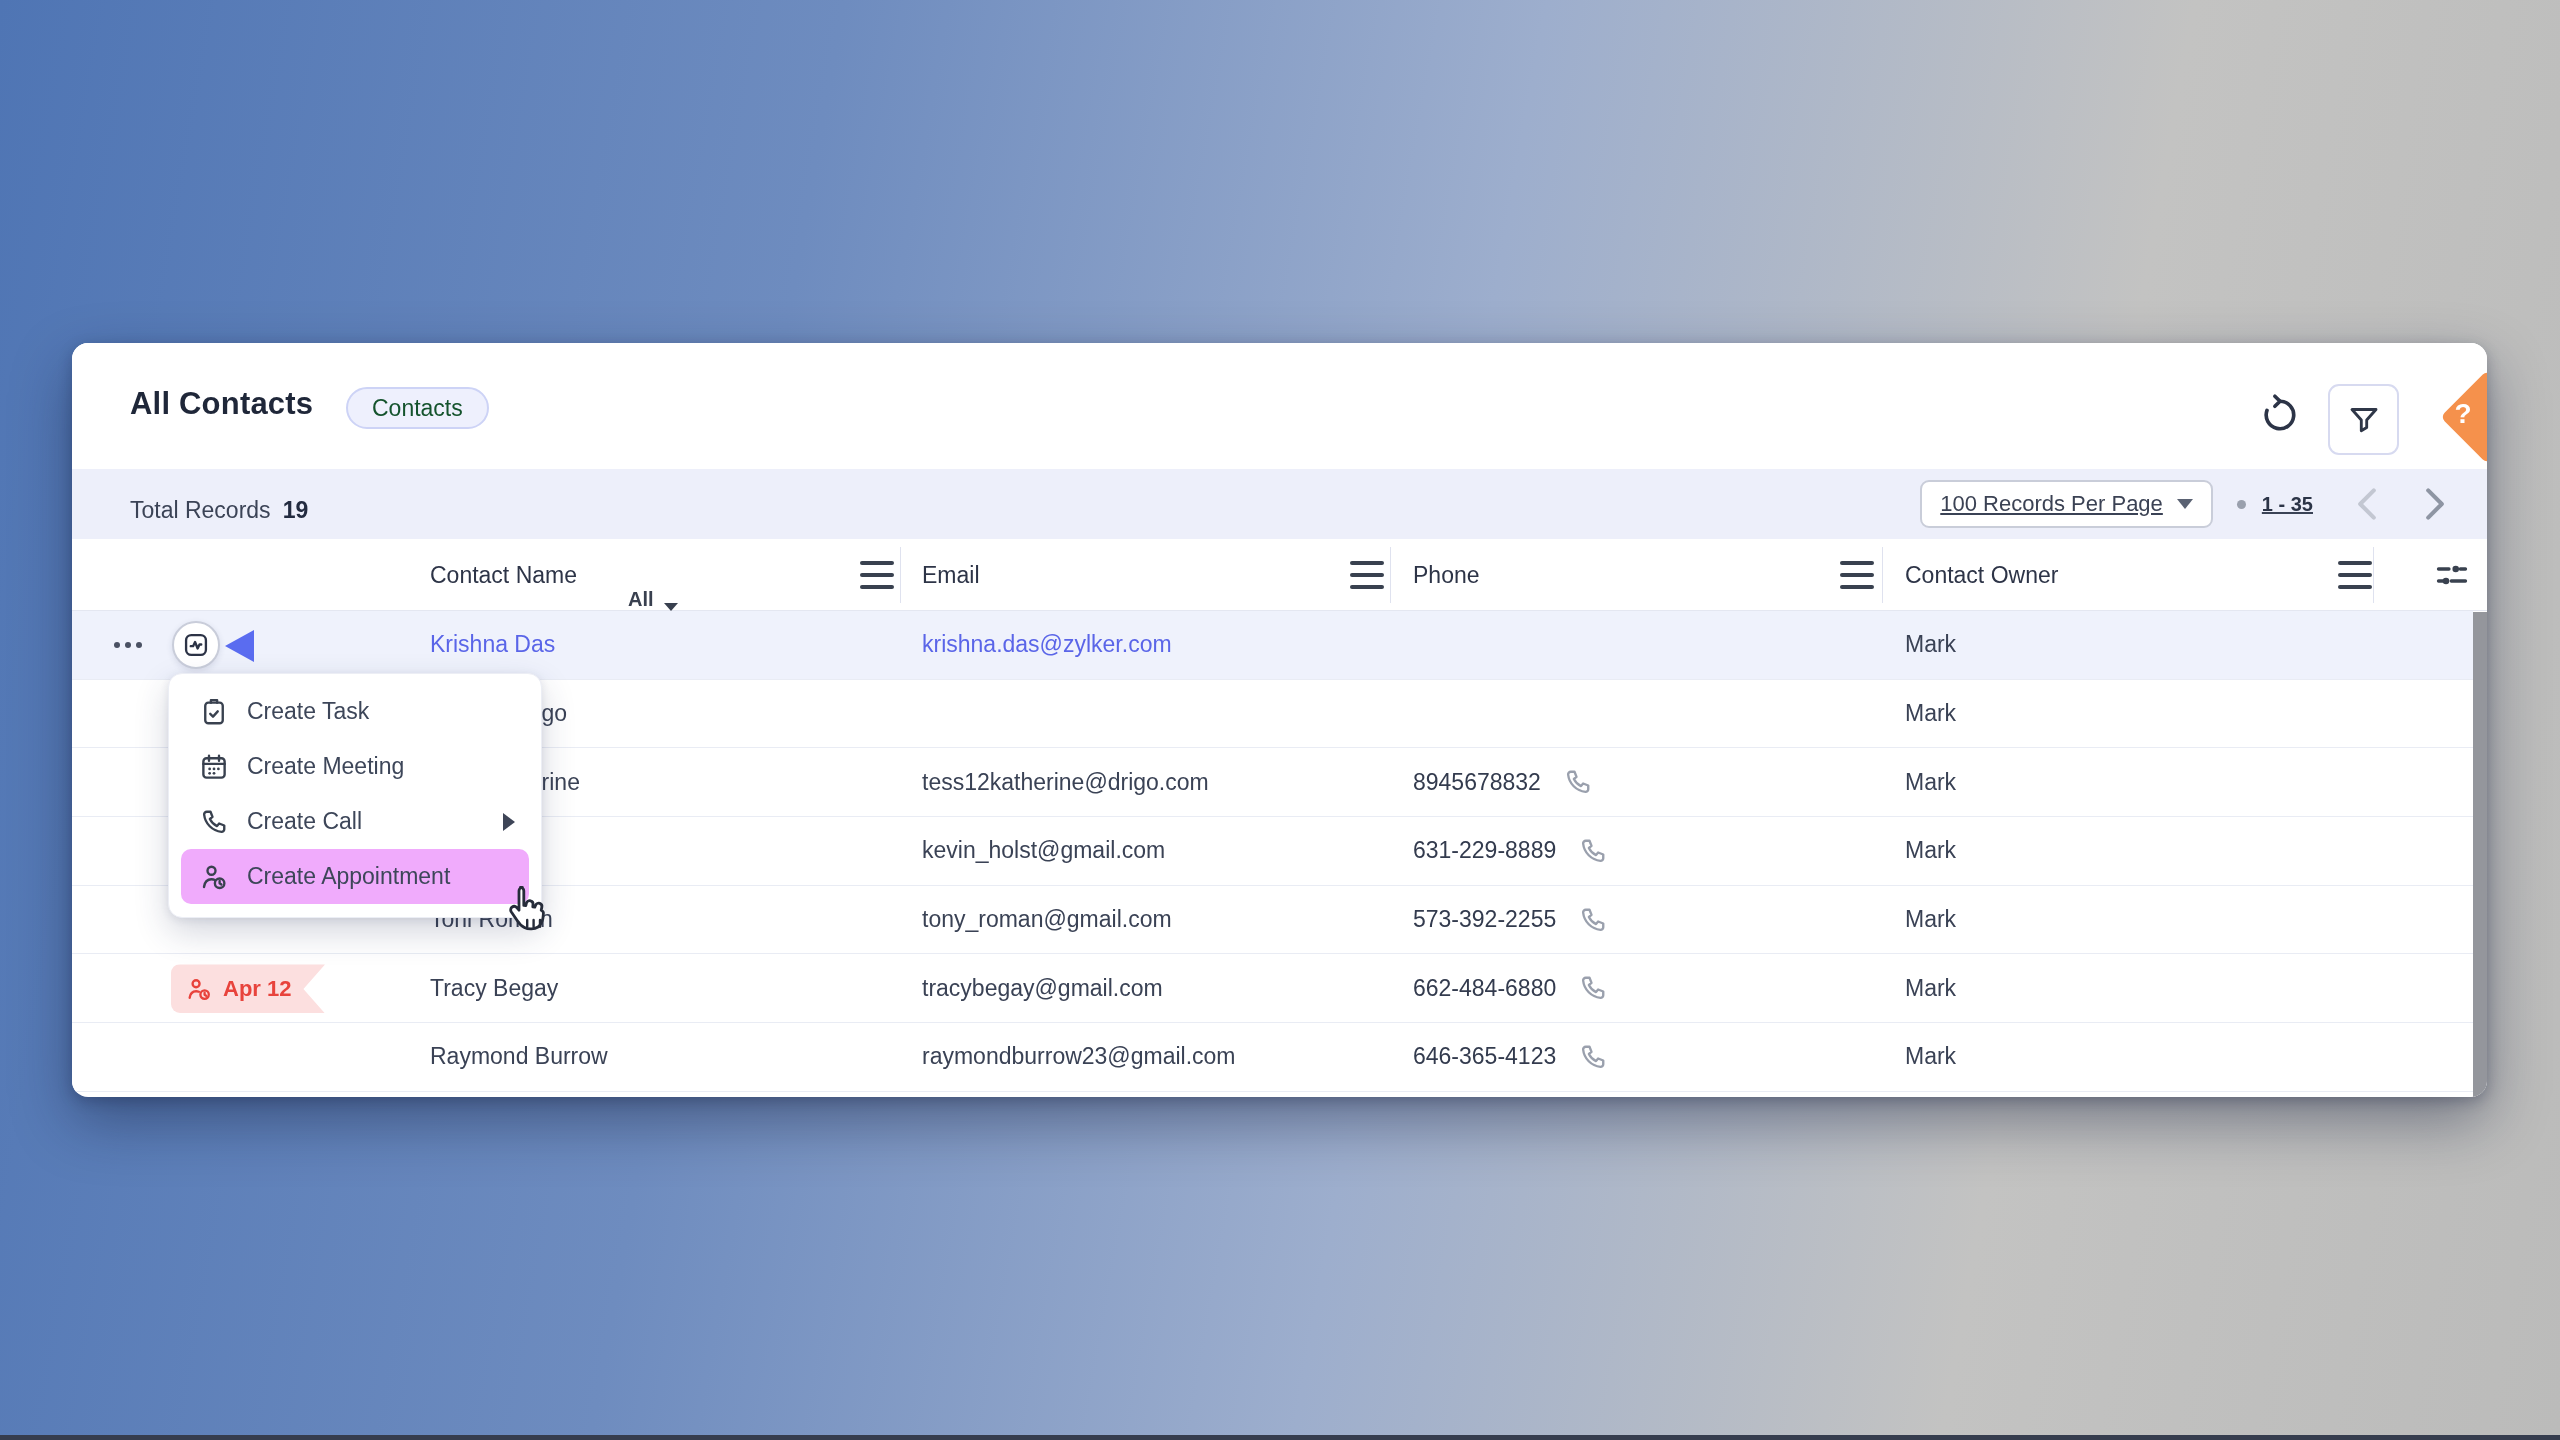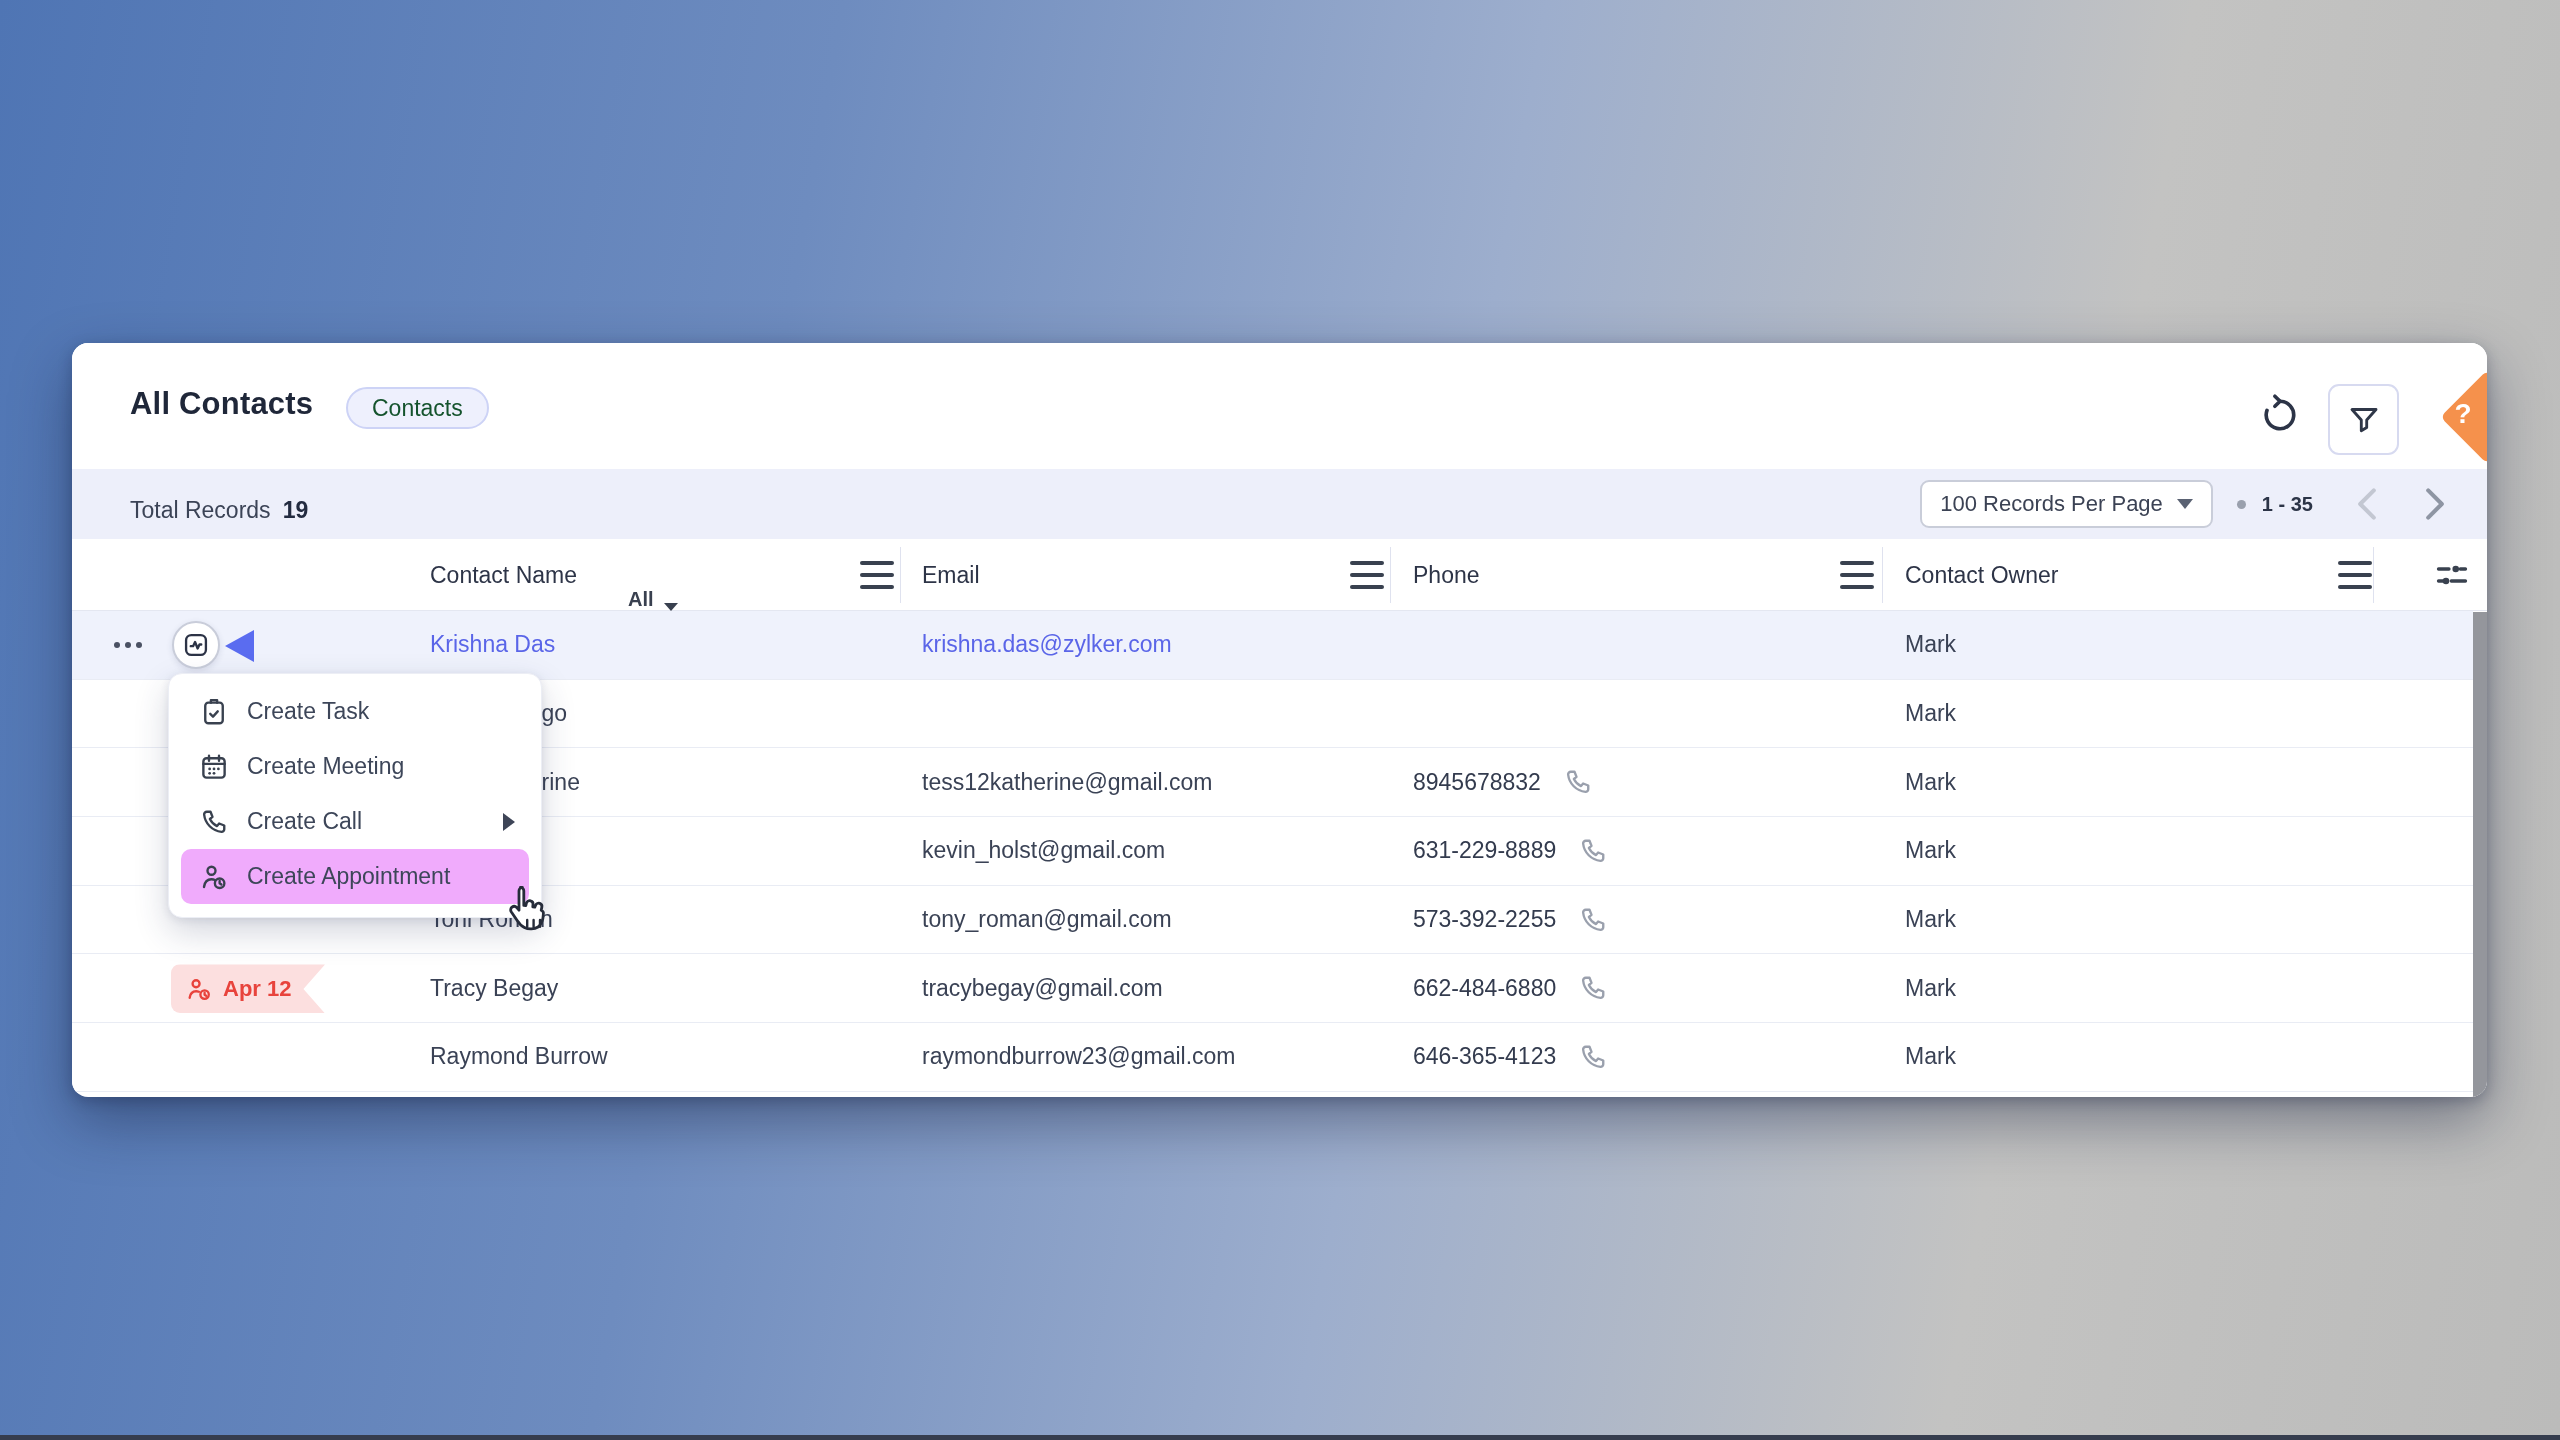--- a/index.html
+++ b/index.html
@@ -32,21 +32,21 @@
     border:2px solid #d7daf0; border-radius:11px; background:#fff;
     display:flex; align-items:center; justify-content:center;
   }
   .help-tab { position:absolute; left:2382px; top:41px; width:66px; height:66px; background:#f5914c; transform:rotate(45deg); border-radius:6px; }
   .help-q { position:absolute; left:2375px; top:55px; width:32px; text-align:center; color:#fff; font-size:28px; font-weight:700; }
 
   
   .toolbar { position:absolute; left:0; top:126px; width:100%; height:70px; background:#edeffa; }
   .total-label { position:absolute; left:58px; top:0; height:82px; display:flex; align-items:center; font-size:23px; color:#3b4356; gap:12px; }
   .total-label b { color:#232b40; font-weight:700; }
-  .pager { position:absolute; right:32px; top:0; height:70px; display:flex; align-items:center; }
+  .pager { position:absolute; right:32px; top:0; height:70px; display:flex; align-items:center;text-decoration:underline; }
   .rpp-btn {
     display:flex; align-items:center; gap:14px; background:#fff; border:2px solid #c9cdd9;
     border-radius:9px; height:48px; padding:0 18px; font-size:22px; color:#3b4254; cursor:pointer;
   }
   .caret-down { width:0; height:0; border-left:8px solid transparent; border-right:8px solid transparent; border-top:10px solid #5a6273; }
   .dot-sep { width:9px; height:9px; border-radius:50%; background:#9aa0ad; margin:0 16px 0 24px; }
   .page-range { font-size:20px; font-weight:700; color:#2c3447; }
   .chev { width:40px; height:40px; display:flex; align-items:center; justify-content:center; cursor:pointer; }
   .chev.prev { margin-left:34px; }
   .chev.next { margin-left:28px; }
@@ -246,21 +246,21 @@
 
     <span class="cell name fragment">drigo</span>
     <span class="cell email"></span>
 
     <span class="cell owner">Mark</span>
   </div>
 
   <div class="trow">
 
     <span class="cell name fragment">herine</span>
-    <span class="cell email">tess12katherine@gmail.com</span>
+    <span class="cell email">tess12katherine@drigo.com</span>
     <span class="cell phone">
       <span class="ph-num">8945678832</span>
       <span class="phone-icon">
         <svg width="30" height="30" viewBox="0 0 24 24" fill="none" stroke="#9aa0ad" stroke-width="1.9" stroke-linecap="round" stroke-linejoin="round">
           <path d="M6.2 3.8h3l1.6 4.1-2.1 1.7a12.5 12.5 0 0 0 5.7 5.7l1.7-2.1 4.1 1.6v3a2.1 2.1 0 0 1-2.2 2.1A15.6 15.6 0 0 1 4.1 6a2.1 2.1 0 0 1 2.1-2.2z"></path>
         </svg>
       </span>
     </span>
     <span class="cell owner">Mark</span>
   </div>

